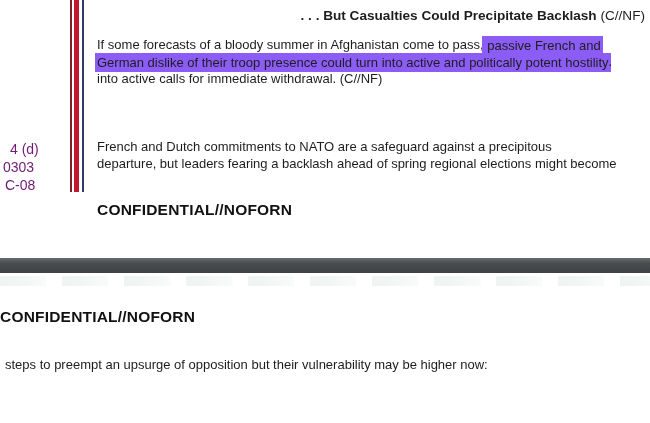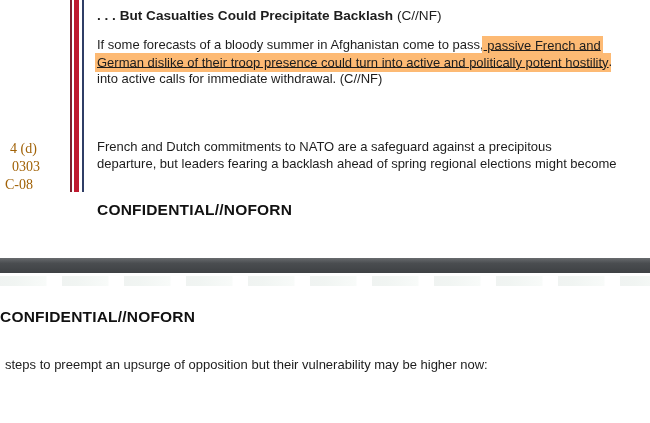--- a/index.html
+++ b/index.html
@@ -13,41 +13,41 @@
   }
   
   .vline{position:absolute;top:0;height:192px;}
   .vline.darkred{left:70px;width:2px;background:#7e1f2e;}
   .vline.red{left:74px;width:5px;background:#c01a30;}
   .vline.navy{left:82px;width:2px;background:#2f3d66;}
 
   
   .margin-frag{
     position:absolute;
-    font-family:Liberation Serif, serif;
-    font-size:14px;color:#a16207;white-space:pre;
+    font-family:Liberation Sans, sans-serif;
+    font-size:14px;color:#701a75;white-space:pre;
   }
   .mf0{left:10px;top:141px;}
-  .mf1{left:12px;top:159px;}
+  .mf1{left:3px;top:159px;}
   .mf2{left:5px;top:177px;}
 
   
   .bodyline{white-space:pre;font-size:13px;line-height:17px;}
   .heading{
     position:absolute;left:97px;top:7px;width:548px;
-    font-size:13.6px;line-height:17px;white-space:pre;
+    font-size:13.6px;line-height:17px;white-space:pre;text-align:right;
   }
   .heading .b{font-weight:bold;}
   .para{position:absolute;width:548px;}
   #para1{left:97px;top:36px;}
   #para2{left:97px;top:138px;}
   #para3{left:5px;top:356px;width:642px;}
   mark.hl{
-    background:#fdba74;color:inherit;
-    padding:1.5px 2px 2.5px 2px;margin:-1.5px -2px -2.5px -2px;text-decoration:underline;
+    background:#8b5cf6;color:inherit;
+    padding:1.5px 2px 2.5px 2px;margin:-1.5px -2px -2.5px -2px;
   }
   
   .banner{
     position:absolute;
     font-weight:bold;font-size:15.5px;letter-spacing:0.2px;
     text-align:left;white-space:pre;color:#111;
   }
   #banner-p1{left:97px;top:201px;width:543px;}
   #banner-p2{left:0px;top:308px;width:637px;}
 

